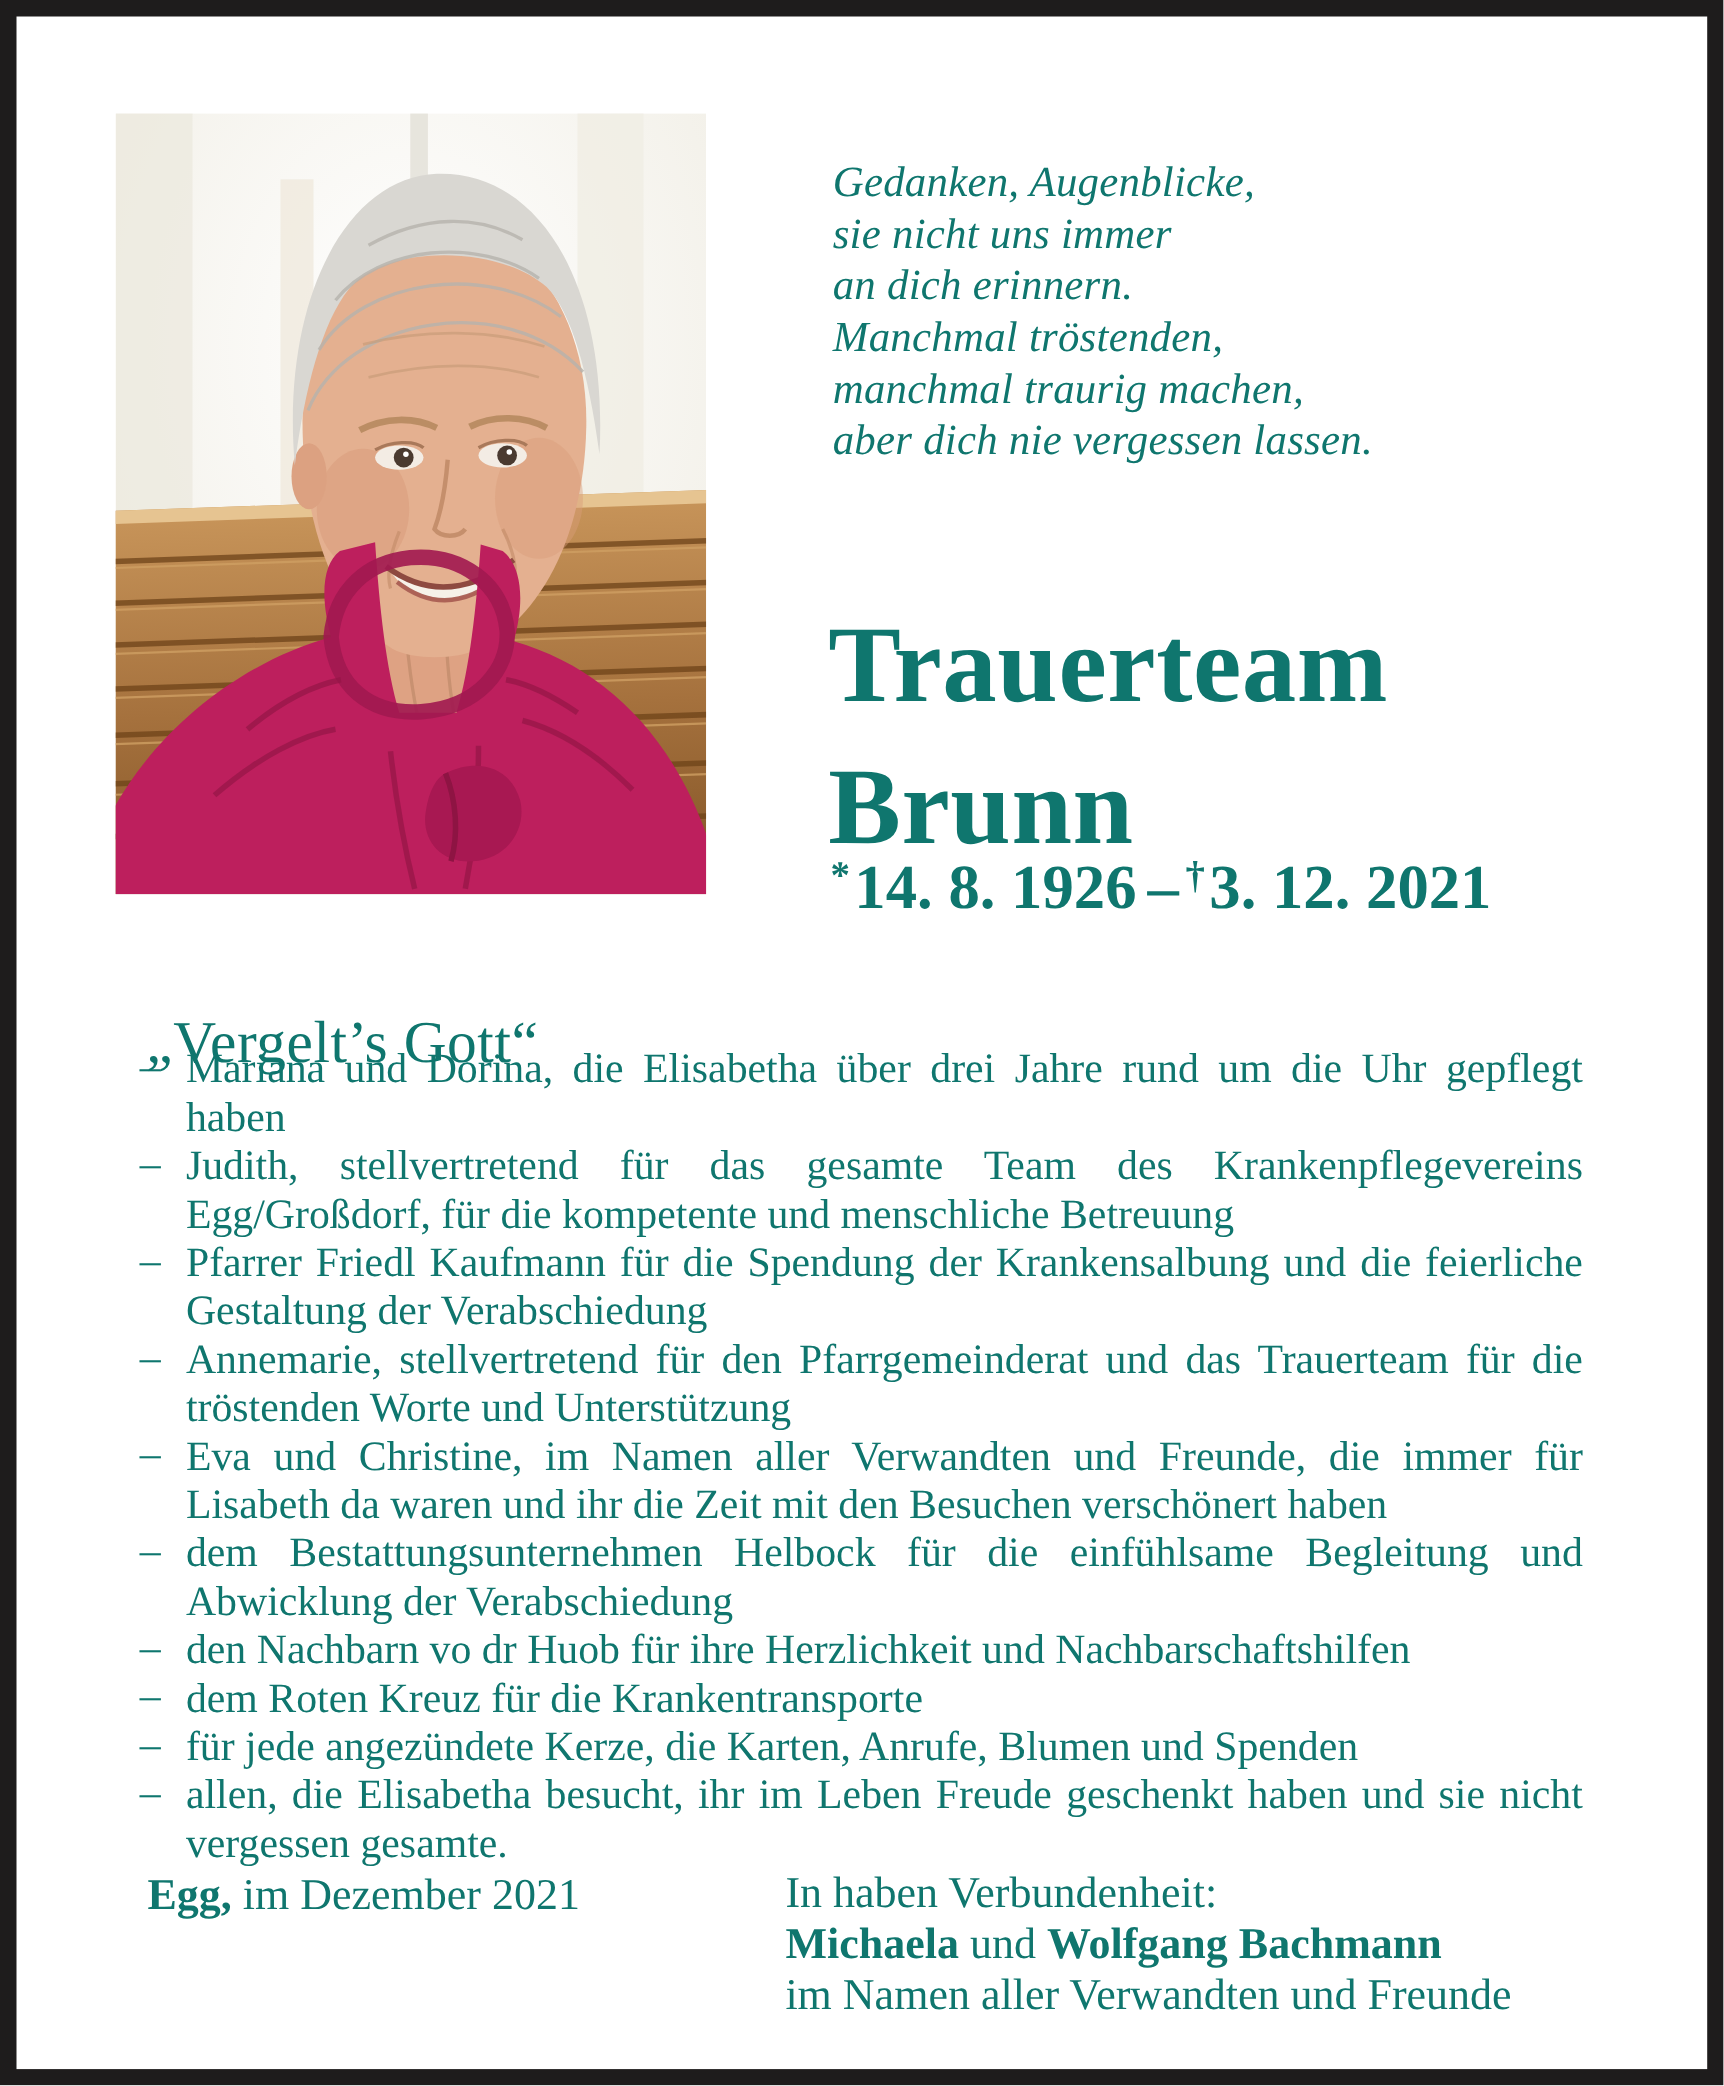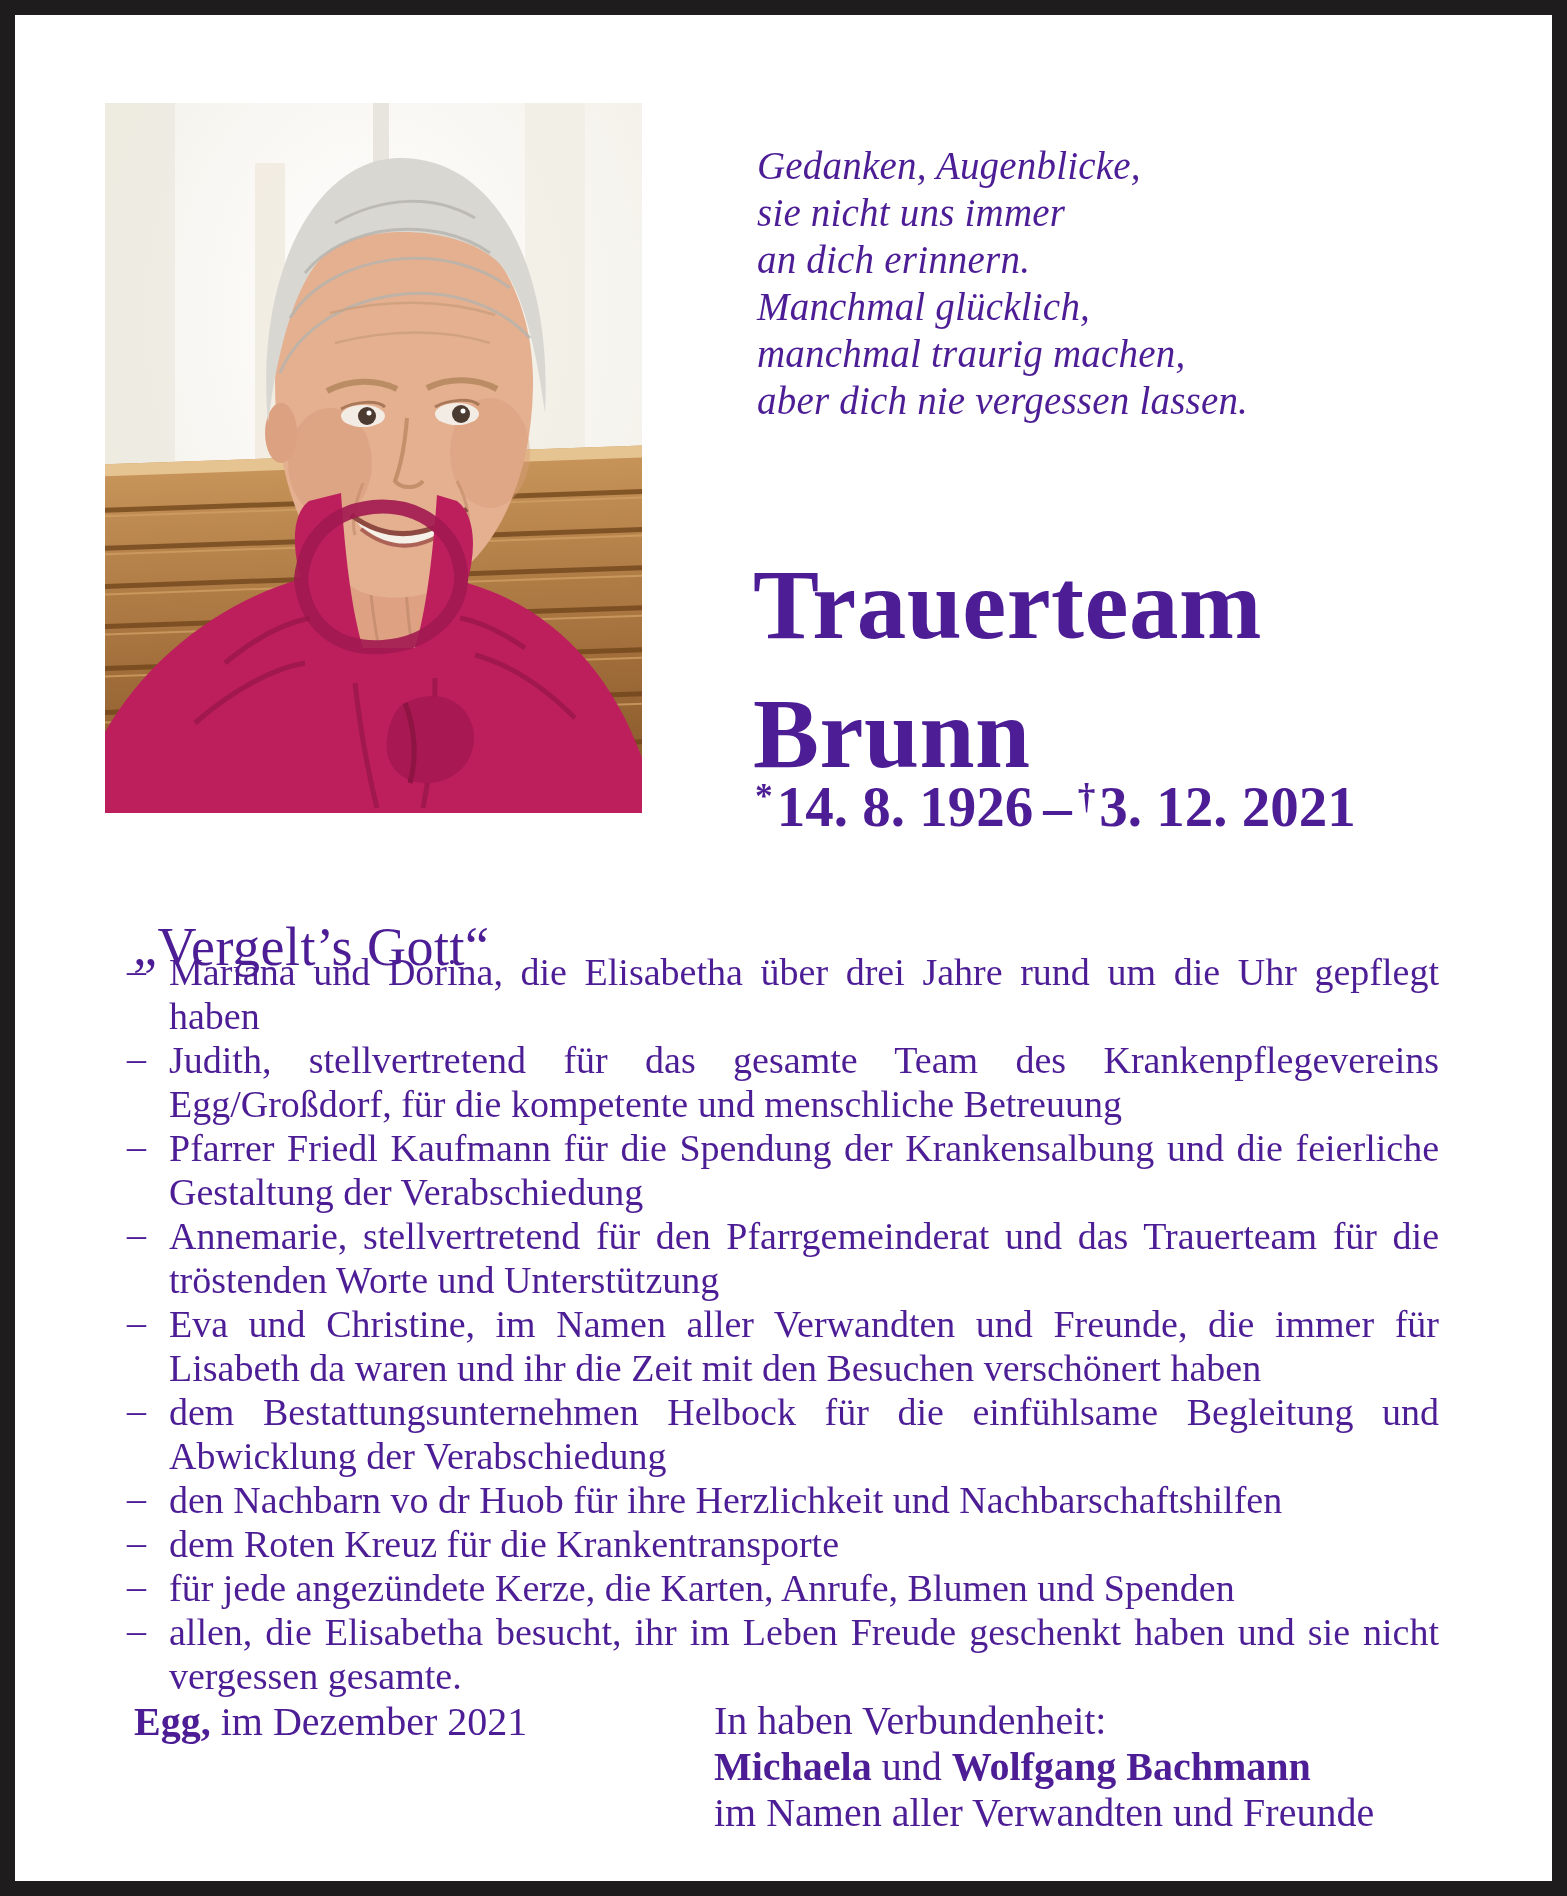--- a/index.html
+++ b/index.html
@@ -1,20 +1,20 @@
 <!DOCTYPE html>
 <html lang="de"><head>
 <meta charset="utf-8">
 <style>
   html,body { margin:0; padding:0; background:#ffffff; }
   .page {
     position:relative; width:1567px; height:1896px;
     background:#ffffff; overflow:hidden;
     font-family:"Liberation Serif","DejaVu Serif",serif;
-    color:#4c1d95;
+    color:#0f766e;
   }
   .frame {
     position:absolute; inset:0; border:15px solid #1e1c1c;
     box-sizing:border-box; pointer-events:none; z-index:20;
   }
   .photo {
     position:absolute; left:105px; top:103px; width:537px; height:710px;
     overflow:hidden;
   }
   .photo svg { display:block; width:100%; height:100%; }
@@ -184,21 +184,21 @@
       <path d="M300,600 C330,585 360,595 368,625 C374,652 355,678 325,680
                C295,682 278,660 282,635 C285,615 292,604 300,600 Z" fill="#a81852"></path>
       <path d="M300,600 C310,625 312,655 305,680" stroke="#8e1443" stroke-width="5" fill="none"></path>
     </svg>
   </div>
 
   <div class="poem">
     <div>Gedanken, Augenblicke,</div>
     <div>sie nicht uns immer</div>
     <div>an dich erinnern.</div>
-    <div>Manchmal glücklich,</div>
+    <div>Manchmal tröstenden,</div>
     <div>manchmal traurig machen,</div>
     <div>aber dich nie vergessen lassen.</div>
   </div>
 
   <div class="name">
     <div>Trauerteam</div>
     <div>Brunn</div>
   </div>
 
   <div class="dates">

